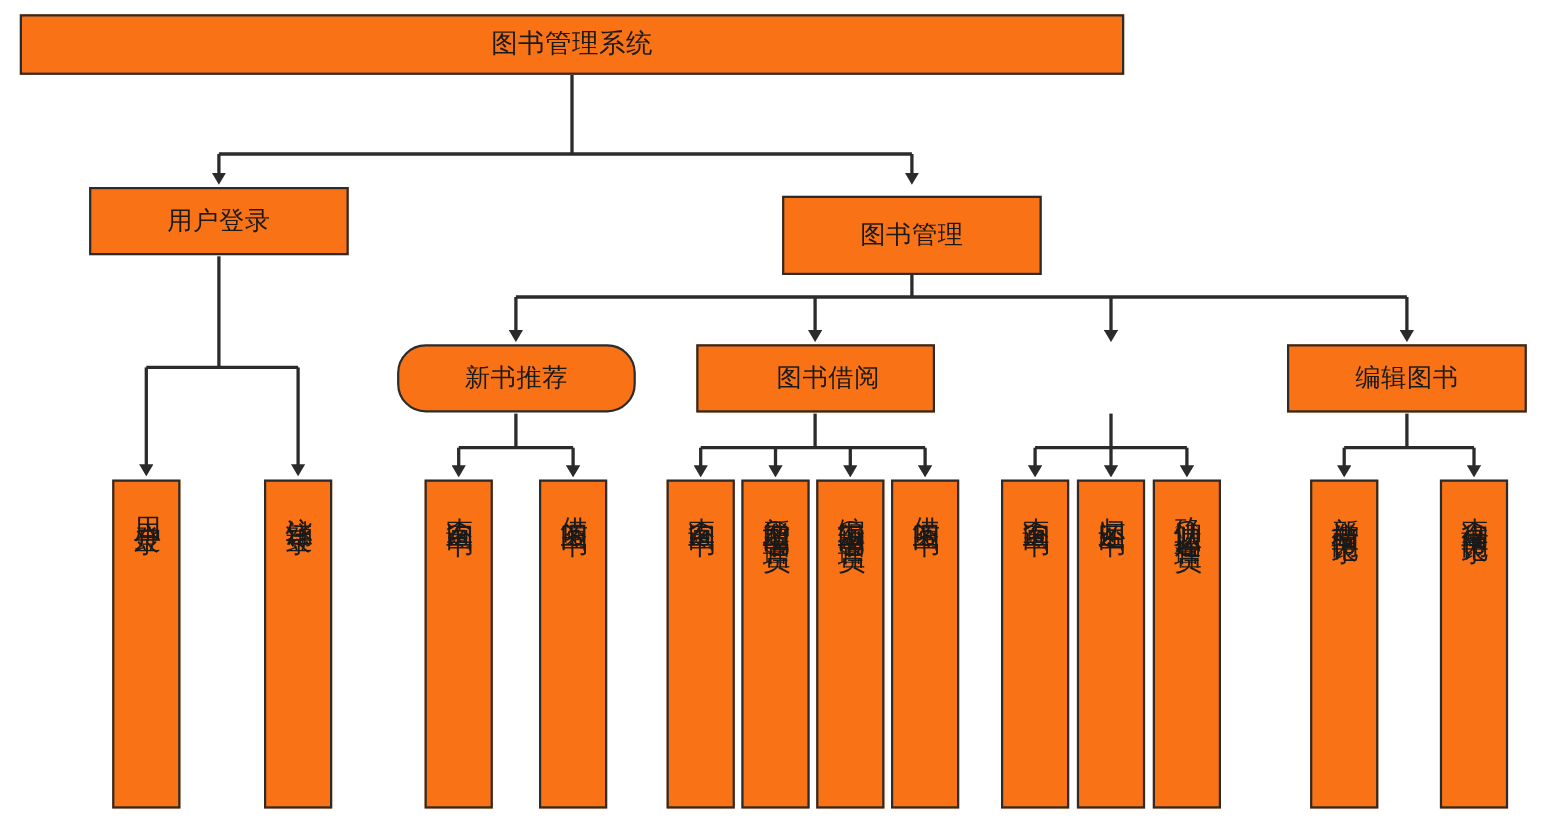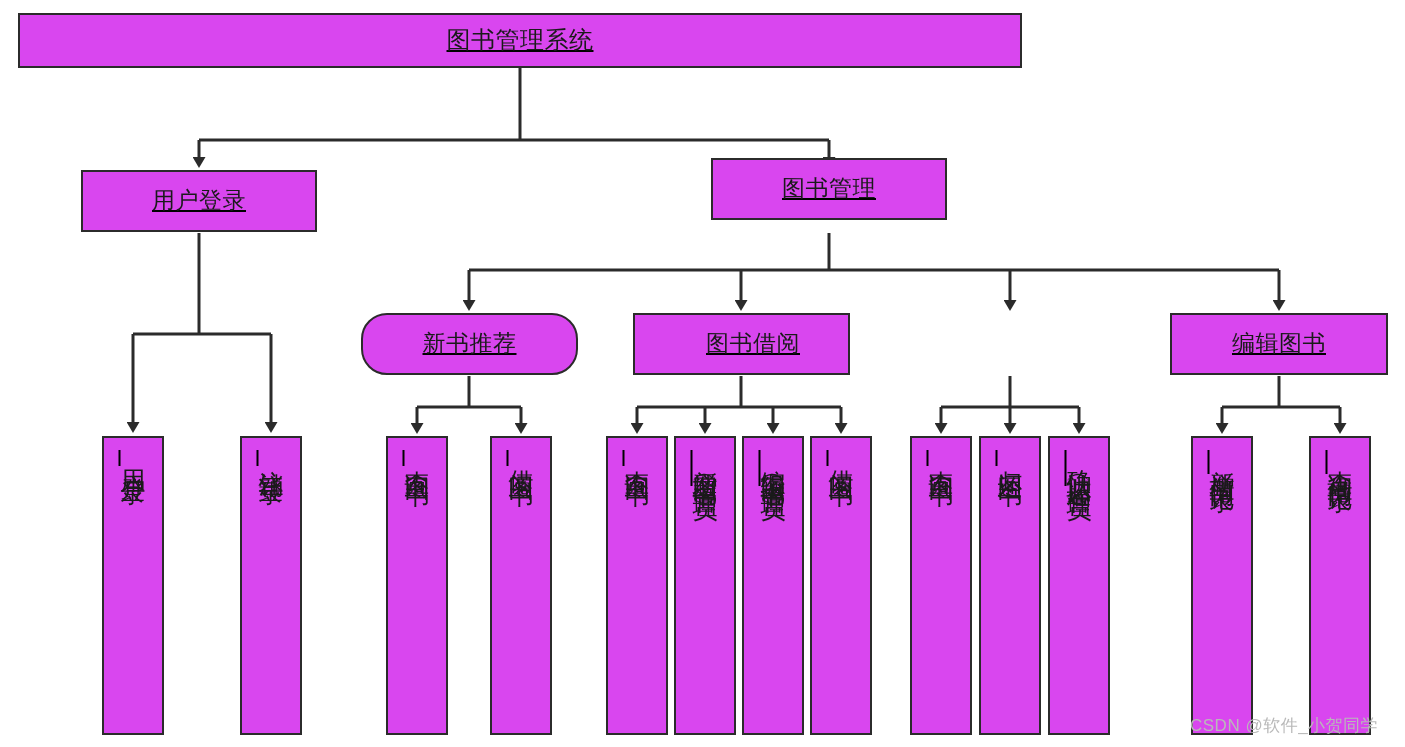--- a/index.html
+++ b/index.html
@@ -16,27 +16,26 @@
     width:1405px;height:747px;
   }
   svg#edges{
     position:absolute;left:0;top:0;
     width:1405px;height:747px;
     pointer-events:none;
   }
   .node{
     position:absolute;
     box-sizing:border-box;
-    background:#d946ef;
+    background:#f97316;
     border:2.5px solid #2b2b2b;
     display:flex;
     align-items:center;
     justify-content:center;
     z-index:2;
-    text-decoration:underline;
   }
   .node .label{
     color:#1a1a1a;
     line-height:1.12;
     letter-spacing:0.5px;
     white-space:nowrap;
   }
   
   .node.h .label{
     font-size:23px;
@@ -123,21 +122,21 @@
   </svg>
 
   <div class="node h root" style="left:18px;top:13px;width:1004px;height:55px;">
     <span class="label">图书管理系统</span>
   </div>
 
   <div class="node h" style="left:81px;top:170px;width:236px;height:62px;">
     <span class="label">用户登录</span>
   </div>
 
-  <div class="node h" style="left:711px;top:158px;width:236px;height:62px;">
+  <div class="node h" style="left:711px;top:178px;width:236px;height:72px;">
     <span class="label">图书管理</span>
   </div>
 
   <div class="node h" style="left:361px;top:313px;width:217px;height:62px;border-radius:26px;">
     <span class="label">新书推荐</span>
   </div>
 
   <div class="node h" style="left:633px;top:313px;width:217px;height:62px;padding-left:23px;">
     <span class="label">图书借阅</span>
   </div>
@@ -192,15 +191,14 @@
   </div>
 
   <div class="node v" style="left:1191px;top:436px;width:62px;height:299px;">
     <span class="label">新增借阅记录</span>
   </div>
 
   <div class="node v" style="left:1309px;top:436px;width:62px;height:299px;">
     <span class="label">查询借阅记录</span>
   </div>
 
-  <div class="watermark">CSDN @软件_小贺同学</div>
 
 </div>
 
 </body></html>

